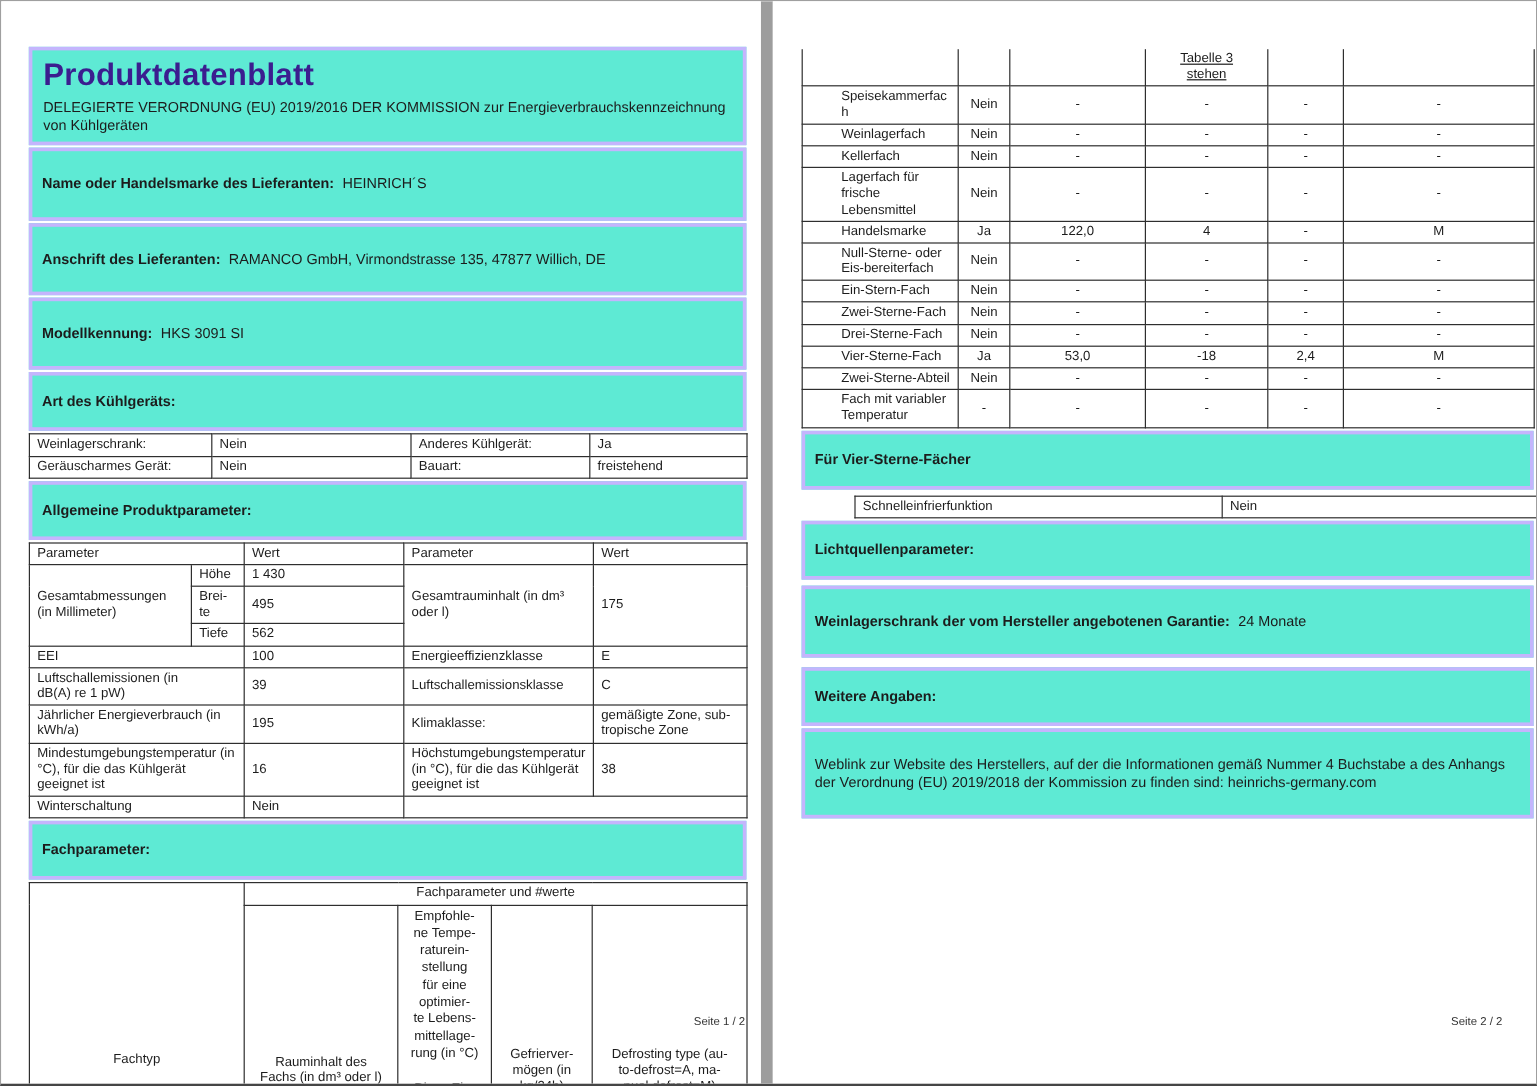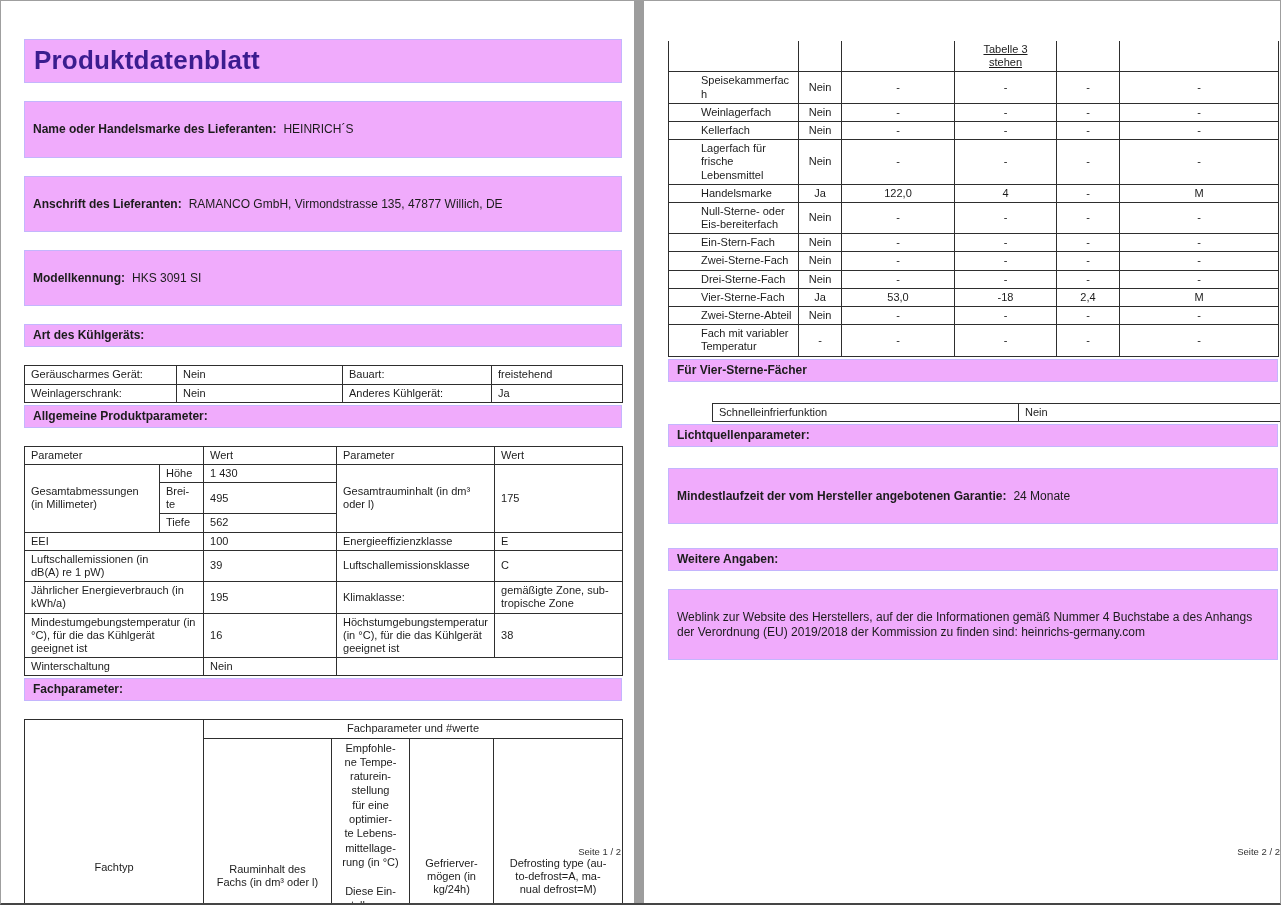--- a/index.html
+++ b/index.html
@@ -10,59 +10,60 @@
     display: flex; position: relative; overflow: hidden;
     font-family: "Liberation Sans", sans-serif; font-size: 12px; color: #1c1c1c;
   }
   .page { position: relative; background: #fff; }
   .page1 { width: 633px; }
   .divider { width: 10px; background: #9d9d9d; }
   .page2 { flex: 1; }
   .p1content { position: absolute; left: 23px; top: 38px; width: 598px; }
   .p2content { position: absolute; left: 24px; top: 40px; width: 610px; }
 
-  .box { border: 1px solid #c4b5fd; margin-bottom: 18px; background:#f0abfc; }
+  .box { border: 3px solid #c4b5fd; margin-bottom: 2px; background:#5eead4; }
   .titlebox { padding: 5px 9px 6px 9px; }
   .doc-title { font-size: 26px; font-weight: bold; line-height: 1.2; letter-spacing: 0.2px; }
   .intro { margin-top: 4px; font-size: 12px; line-height: 1.25; }
   .labelrow { padding: 20px 8px; line-height: 1.2; }
   .labelrow b { font-weight: bold; }
   .labelrow .val { margin-left: 7px; }
-  .heading { font-weight: bold; padding: 3px 8px; line-height: 1.25; }
+  .heading { font-weight: bold; padding: 14px 8px; line-height: 1.25; }
 
   table.tbl { border-collapse: collapse; table-layout: fixed; width: 598px; margin-bottom: 2px; }
   table.tbl td { border: 1px solid #2e2e2e; padding: 2px 6px; font-size: 11px;
                  line-height: 1.2; vertical-align: middle; white-space: pre-line;
                  overflow-wrap: break-word; }
   .ctr { text-align: center; }
 
   table.fach { margin-bottom: 0; }
   table.fach td { text-align: center; }
   table.fach td.nobot, table.fach tr.openrow td { border-bottom: none; }
   .temp-cell { line-height: 1.3 !important; }
 
   table.p2tbl { width: 610px; }
   table.p2tbl tr.controw td { border-top: none; text-decoration: underline; }
   table.p2tbl td.cname { text-align: left; padding-left: 32px; }
   table.two { width: 610px; margin-left: 44px; }
 
   .gap3 { height: 3px; } .gap6 { height: 6px; }
   .footer { position: absolute; top: 845px; font-size: 9.5px; color: #333; }
-  .page1 .footer { right: 13px; } .page2 .footer { right: 0; }
+  .page1 .footer { right: 13px; } .page2 .footer { right: 28px; }
 </style>
 </head>
 <body>
 
 <div class="viewport">
 
   <div class="page page1">
     <div class="p1content">
 
       <div class="box titlebox">
         <div class="doc-title" style="color: rgb(59, 29, 143);">Produktdatenblatt</div>
+        <div class="intro">DELEGIERTE VERORDNUNG (EU) 2019/2016 DER KOMMISSION zur Energieverbrauchskennzeichnung von Kühlgeräten</div>
       </div>
 
       <div class="box labelrow">
         <b>Name oder Handelsmarke des Lieferanten:</b><span class="val">HEINRICH´S</span>
       </div>
       <div class="box labelrow">
         <b>Anschrift des Lieferanten:</b><span class="val">RAMANCO GmbH, Virmondstrasse 135, 47877 Willich, DE</span>
       </div>
       <div class="box labelrow">
         <b>Modellkennung:</b><span class="val">HKS 3091 SI</span>
@@ -72,30 +73,30 @@
 
       <table class="tbl">
         <colgroup>
             <col style="width:152px">
             <col style="width:166px">
             <col style="width:149px">
             <col style="width:131px">
           </colgroup>
         <tbody>
             <tr>
+          <td>Weinlagerschrank:</td>
+          <td>Nein</td>
+          <td>Anderes Kühlgerät:</td>
+          <td>Ja</td>
+        </tr>
+        <tr>
           <td>Geräuscharmes Gerät:</td>
           <td>Nein</td>
           <td>Bauart:</td>
           <td>freistehend</td>
-        </tr>
-        <tr>
-          <td>Weinlagerschrank:</td>
-          <td>Nein</td>
-          <td>Anderes Kühlgerät:</td>
-          <td>Ja</td>
         </tr>
       </tbody>
         </table>
 
       <div class="box heading">Allgemeine Produktparameter:</div>
 
       <table class="tbl">
         <colgroup>
             <col style="width:135px">
             <col style="width:44px">
@@ -364,21 +365,21 @@
           <td>Nein</td>
         </tr>
       </tbody>
         </table>
 
       <div class="box heading">Lichtquellenparameter:</div>
 
       <div class="gap3"></div>
 
       <div class="box labelrow">
-        <b>Mindestlaufzeit der vom Hersteller angebotenen Garantie:</b><span class="val">24 Monate</span>
+        <b>Weinlagerschrank der vom Hersteller angebotenen Garantie:</b><span class="val">24 Monate</span>
       </div>
 
       <div class="gap6"></div>
       <div class="box heading">Weitere Angaben:</div>
 
       <div class="box labelrow">
         <span>Weblink zur Website des Herstellers, auf der die Informationen gemäß Nummer 4 Buchstabe a des Anhangs der Verordnung (EU) 2019/2018 der Kommission zu finden sind:  heinrichs-germany.com</span>
       </div>
 
     </div>

